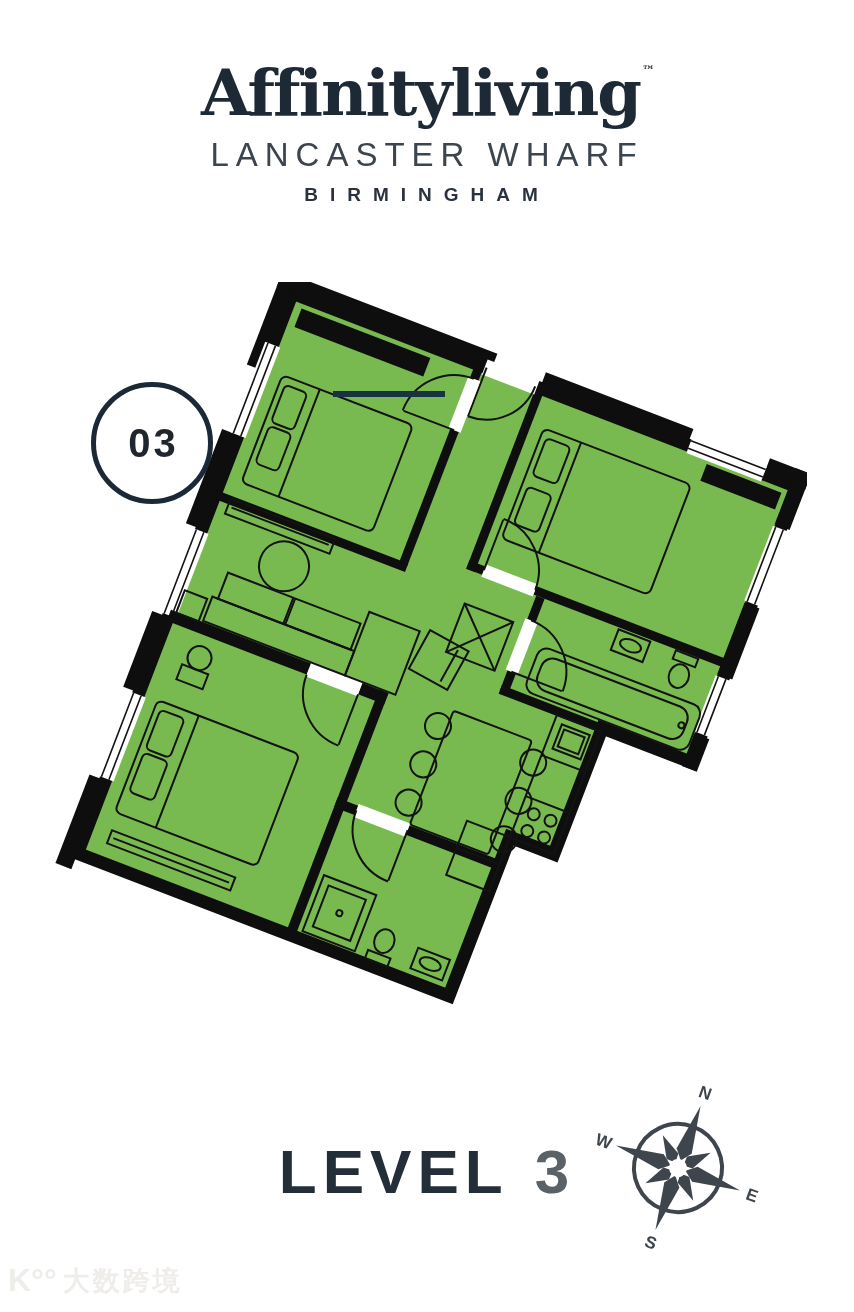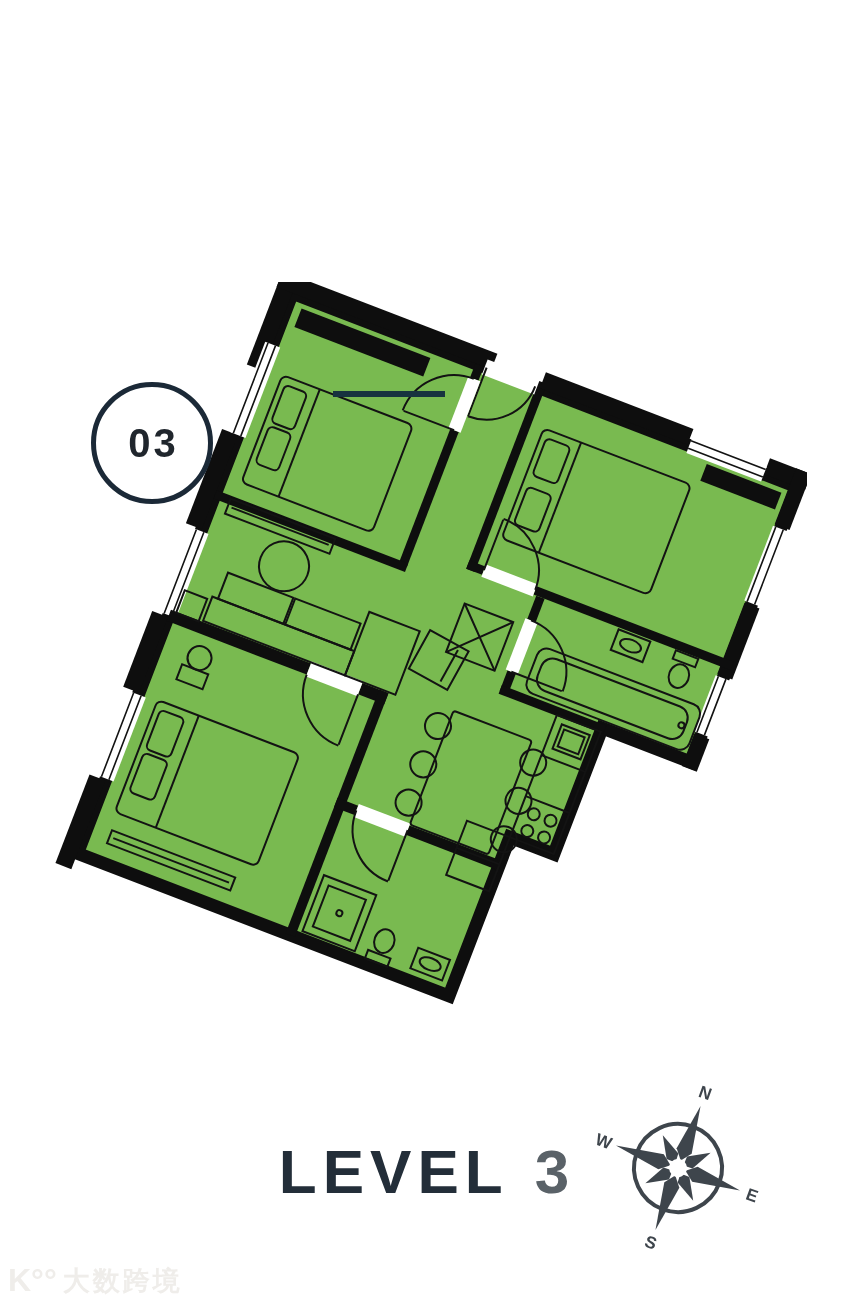--- a/index.html
+++ b/index.html
@@ -54,20 +54,25 @@
   
   .watermark{position:absolute;left:8px;top:1262px;display:flex;align-items:center;color:var(--watermark-gray);z-index:1;}
   .wm-mark{font-size:32px;font-weight:bold;margin-right:6px;}
   .wm-text{font-size:27px;font-weight:bold;letter-spacing:3px;}
 </style>
 </head>
 <body>
 
 <div class="page">
 
+  <header class="brand-header">
+    <div class="brand"><span>Affinityliving</span><sup>™</sup></div>
+    <div class="dev">LANCASTER WHARF</div>
+    <div class="city">BIRMINGHAM</div>
+  </header>
 
   <div class="badge">
     <span>03</span>
   </div>
 
   <div class="marker-line"></div>
 
   <svg class="plan" viewBox="0 0 760 790" xmlns="http://www.w3.org/2000/svg">
     <g transform="translate(390,388) rotate(21) translate(-270,-300)">
 

